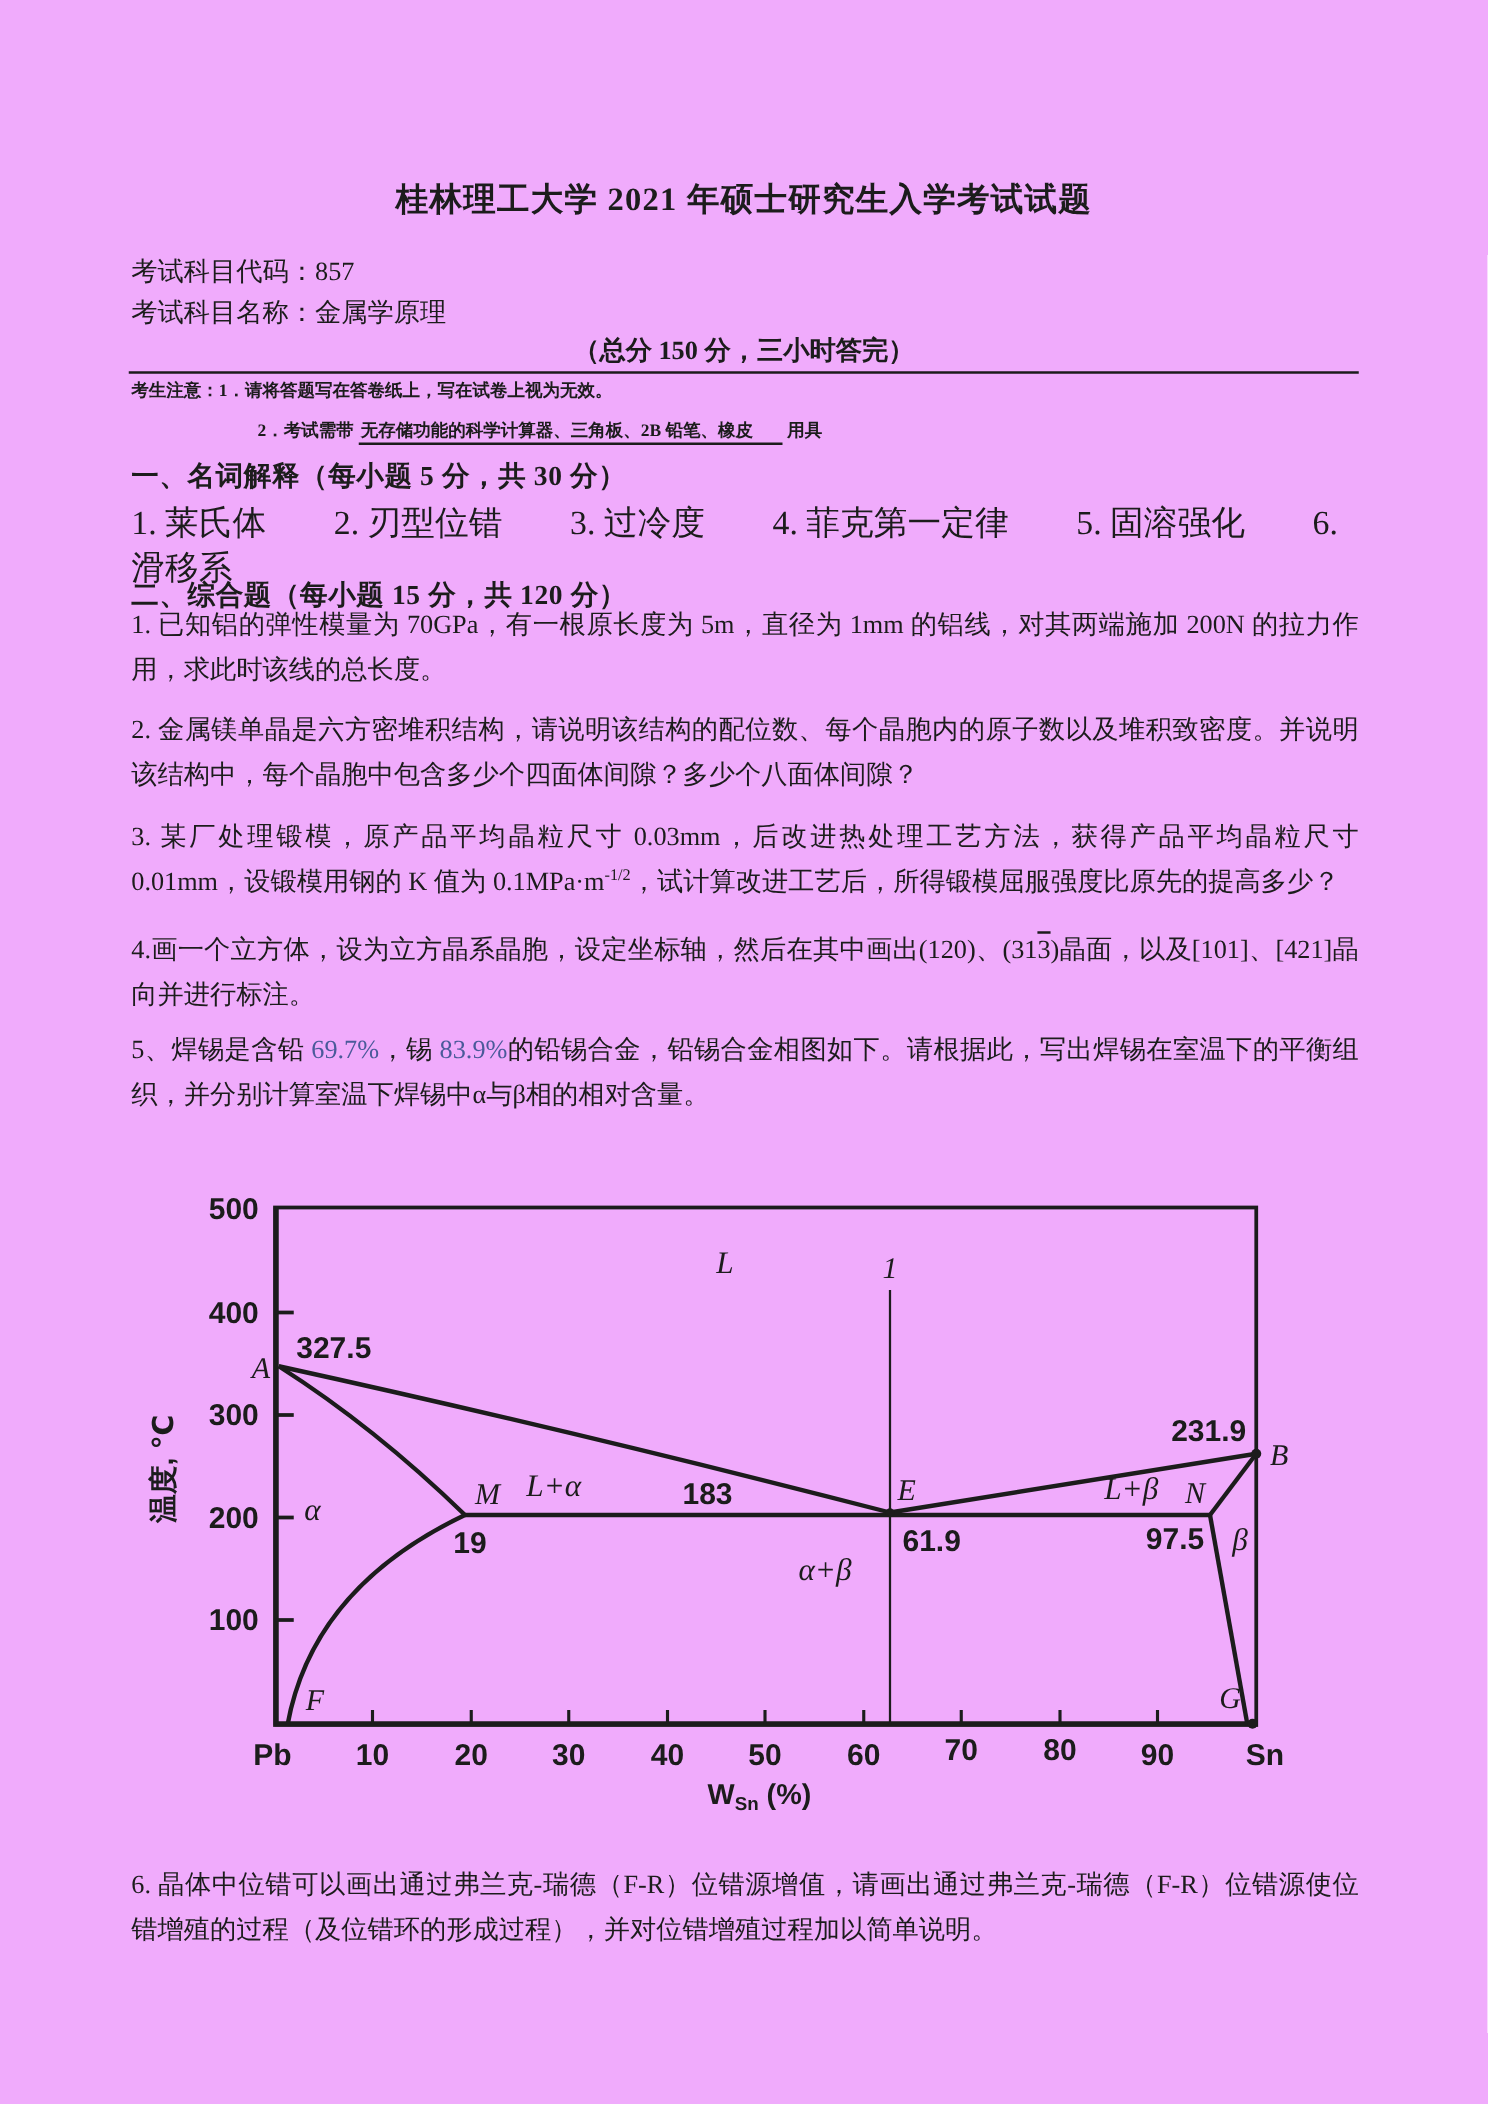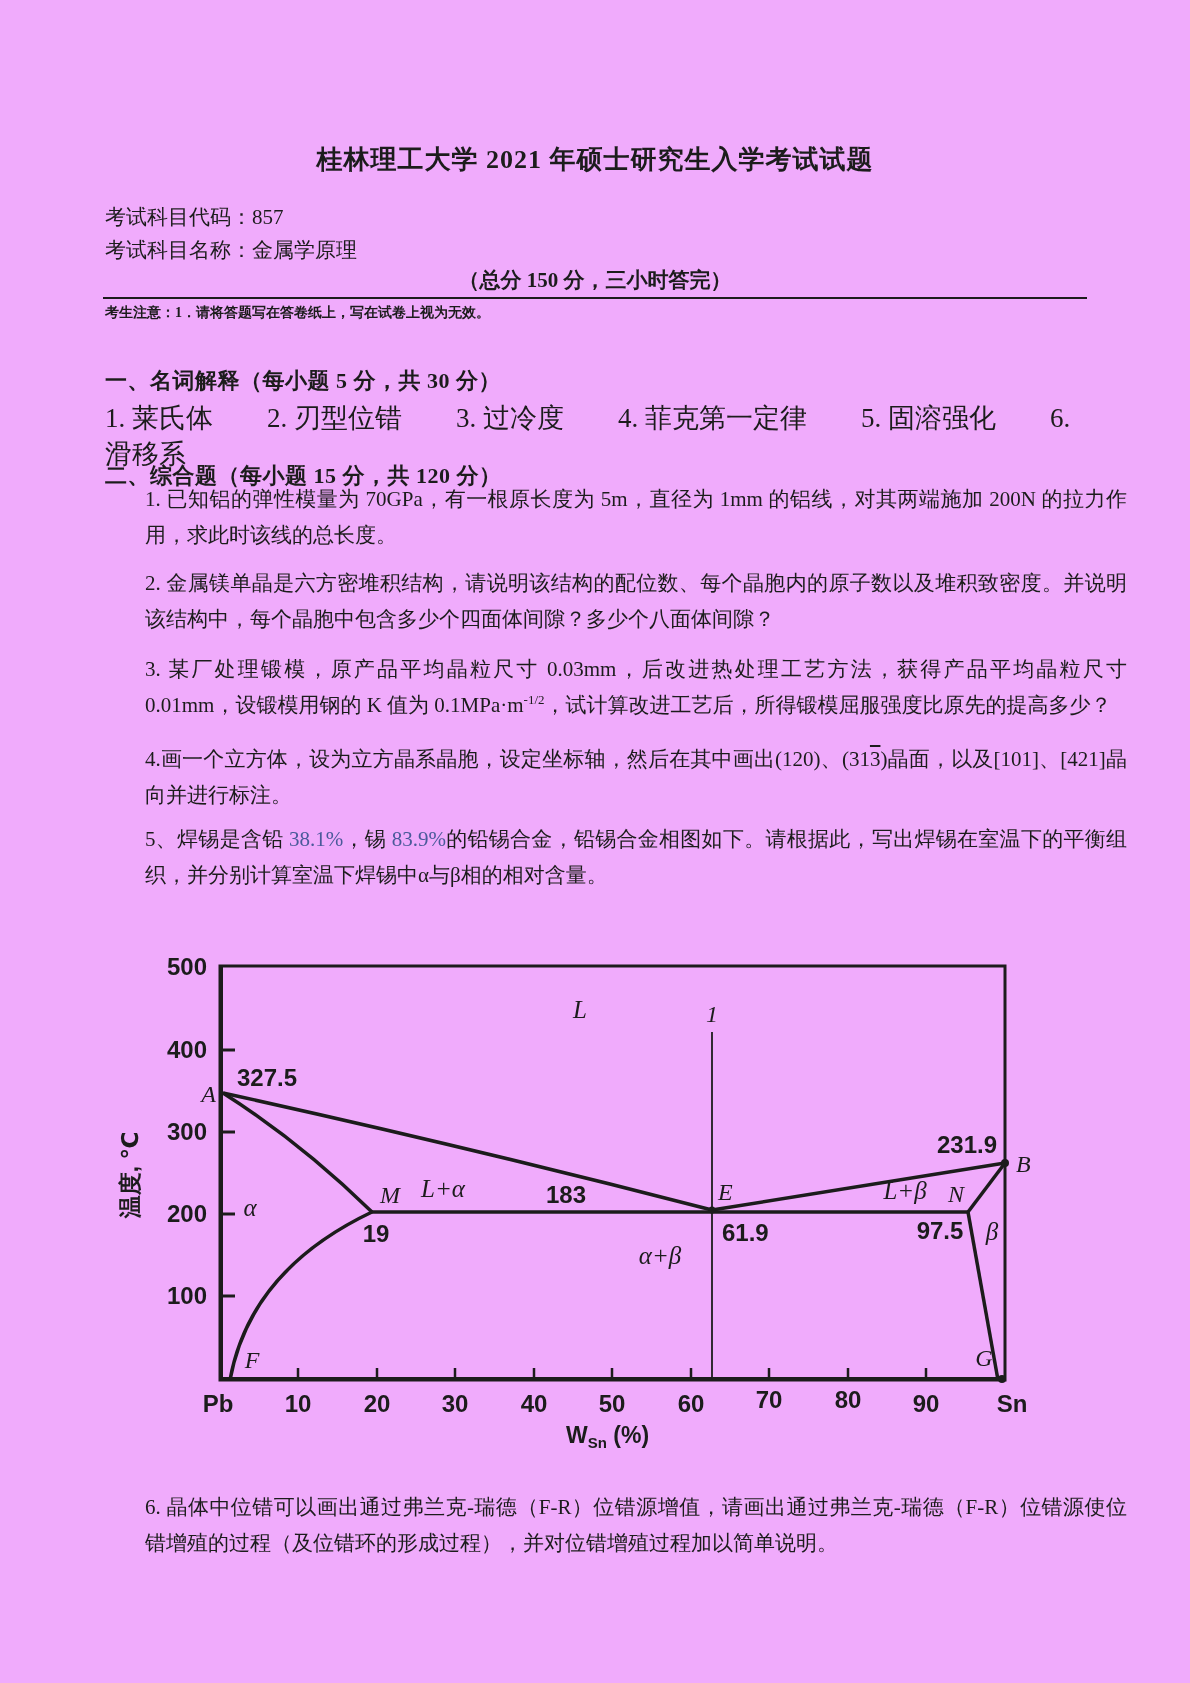--- a/index.html
+++ b/index.html
@@ -15,21 +15,21 @@
     left:0;top:142px;width:1190px;
     text-align:center;font-size:26px;font-weight:bold;letter-spacing:1px;
   }
   .meta{left:105px;font-size:21px;text-align:center;}
   .total{left:0;top:266px;width:1190px;text-align:center;font-size:21px;font-weight:bold;}
   .rule{left:103px;top:297px;width:984px;border-top:2px solid #1c1c1c;height:0;}
   .notice{font-size:14px;font-weight:bold;text-align:right;}
   .sec-head{font-size:22px;font-weight:bold;letter-spacing:.5px;}
   .para{
     left:105px;width:982px;font-size:21px;line-height:36px;
-    text-align:justify;white-space:pre-wrap;margin-left:40px;
+    text-align:justify;white-space:pre-wrap;
   }
   .items{left:105px;width:982px;font-size:27px;white-space:pre-wrap;}
   .equip-underline{
     border-bottom:2px solid #1c1c1c;
     padding:0 24px 1px 2px;
   }
   sup.exp{font-size:13px;vertical-align:super;line-height:0;}
   .ovl{text-decoration:overline;}
   .num-blue{color:#4a5a9a;}
   svg text{fill:#1c1c1c;}
@@ -47,35 +47,36 @@
   <div class="abs title">桂林理工大学 2021 年硕士研究生入学考试试题</div>
 
   <div class="abs meta" style="top:203px;">考试科目代码：857</div>
   <div class="abs meta" style="top:236px;">考试科目名称：金属学原理</div>
 
   <div class="abs total">（总分 150 分，三小时答完）</div>
   <div class="abs rule"></div>
 
   <div class="abs notice" style="left:105px;top:304px;">考生注意：1．请将答题写在答卷纸上，写在试卷上视为无效。</div>
 
+  <div class="abs notice" style="left:206px;top:336px;"><span>2．考试需带 </span><span class="equip-underline">无存储功能的科学计算器、三角板、2B 铅笔、橡皮</span> <span>用具</span></div>
 
   <div class="abs sec-head" style="left:105px;top:366px;">一、名词解释（每小题 5 分，共 30 分）</div>
   <div class="abs items" style="top:400px;">1. 莱氏体　　2. 刃型位错　　3. 过冷度　　4. 菲克第一定律　　5. 固溶强化　　6. 滑移系</div>
 
   <div class="abs sec-head" style="left:105px;top:461px;">二、综合题（每小题 15 分，共 120 分）</div>
 
   <div class="abs para" style="top:481px;">1. 已知铝的弹性模量为 70GPa，有一根原长度为 5m，直径为 1mm 的铝线，对其两端施加 200N 的拉力作用，求此时该线的总长度。</div>
 
   <div class="abs para" style="top:565px;">2. 金属镁单晶是六方密堆积结构，请说明该结构的配位数、每个晶胞内的原子数以及堆积致密度。并说明该结构中，每个晶胞中包含多少个四面体间隙？多少个八面体间隙？</div>
 
   <div class="abs para" style="top:651px;"><span>3. 某厂处理锻模，原产品平均晶粒尺寸 0.03mm，后改进热处理工艺方法，获得产品平均晶粒尺寸 0.01mm，设锻模用钢的 K 值为 0.1MPa·m</span><sup class="exp">-1/2</sup><span>，试计算改进工艺后，所得锻模屈服强度比原先的提高多少？</span></div>
 
   <div class="abs para" style="top:741px;"><span>4.画一个立方体，设为立方晶系晶胞，设定坐标轴，然后在其中画出(120)、(31</span><span class="ovl">3</span><span>)晶面，以及[101]、[421]晶向并进行标注。</span></div>
 
-  <div class="abs para" style="top:821px;"><span>5、焊锡是含铅 </span><span class="num-blue">38.1%</span><span>，锡 </span><span class="num-blue">83.9%</span><span>的铅锡合金，铅锡合金相图如下。请根据此，写出焊锡在室温下的平衡组织，并分别计算室温下焊锡中α与β相的相对含量。</span></div>
+  <div class="abs para" style="top:821px;"><span>5、焊锡是含铅 </span><span class="num-blue">69.7%</span><span>，锡 </span><span class="num-blue">83.9%</span><span>的铅锡合金，铅锡合金相图如下。请根据此，写出焊锡在室温下的平衡组织，并分别计算室温下焊锡中α与β相的相对含量。</span></div>
 
   <svg class="abs" style="left:95px;top:940px;" width="960" height="520" viewBox="95 940 960 520">
 
     <rect x="220" y="966" width="785" height="414" fill="none" stroke="#1c1c1c" stroke-width="3"></rect>
     <line x1="221" y1="966" x2="221" y2="1380" stroke="#1c1c1c" stroke-width="4"></line>
     <line x1="220" y1="1379" x2="1005" y2="1379" stroke="#1c1c1c" stroke-width="4"></line>
 
     <g stroke="#1c1c1c" stroke-width="3">
       <line x1="220" y1="1050" x2="235" y2="1050"></line>
       <line x1="220" y1="1132" x2="235" y2="1132"></line>

